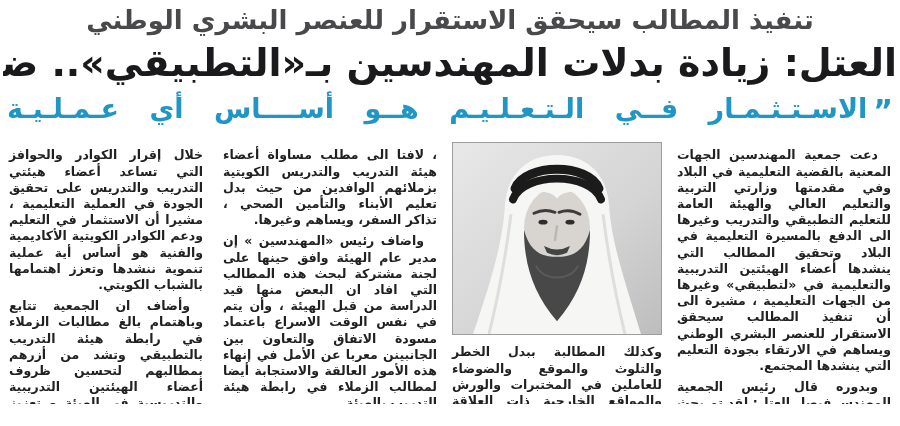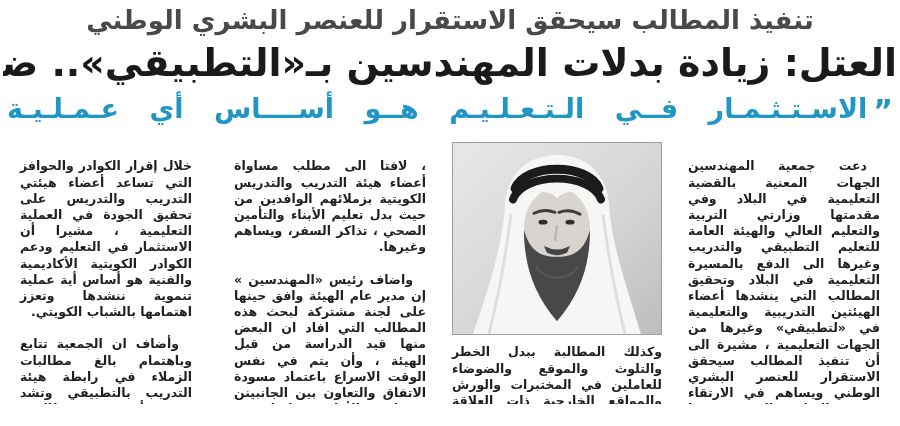--- a/index.html
+++ b/index.html
@@ -57,21 +57,21 @@
     overflow:hidden;
     padding:0 1px;
   }
   .col{
     font-size:12.5px;
     font-weight:bold;
     color:var(--body-ink);
     line-height:16.2px;
     text-align:justify;
   }
-  .col p{margin:16px;}
+  .col p{margin:5px;}
   .col p.indent{text-indent:13px;}
   .col-right{width:224px;flex:none;}
   .photo-col{width:210px;flex:none;}
   .col-middle{width:224px;flex:none;}
   .col-left{flex:1;}
 
   .photo-frame{
     width:100%;height:193px;
     border:1px solid #9d9d9d;
     background:#d9d9d9;

